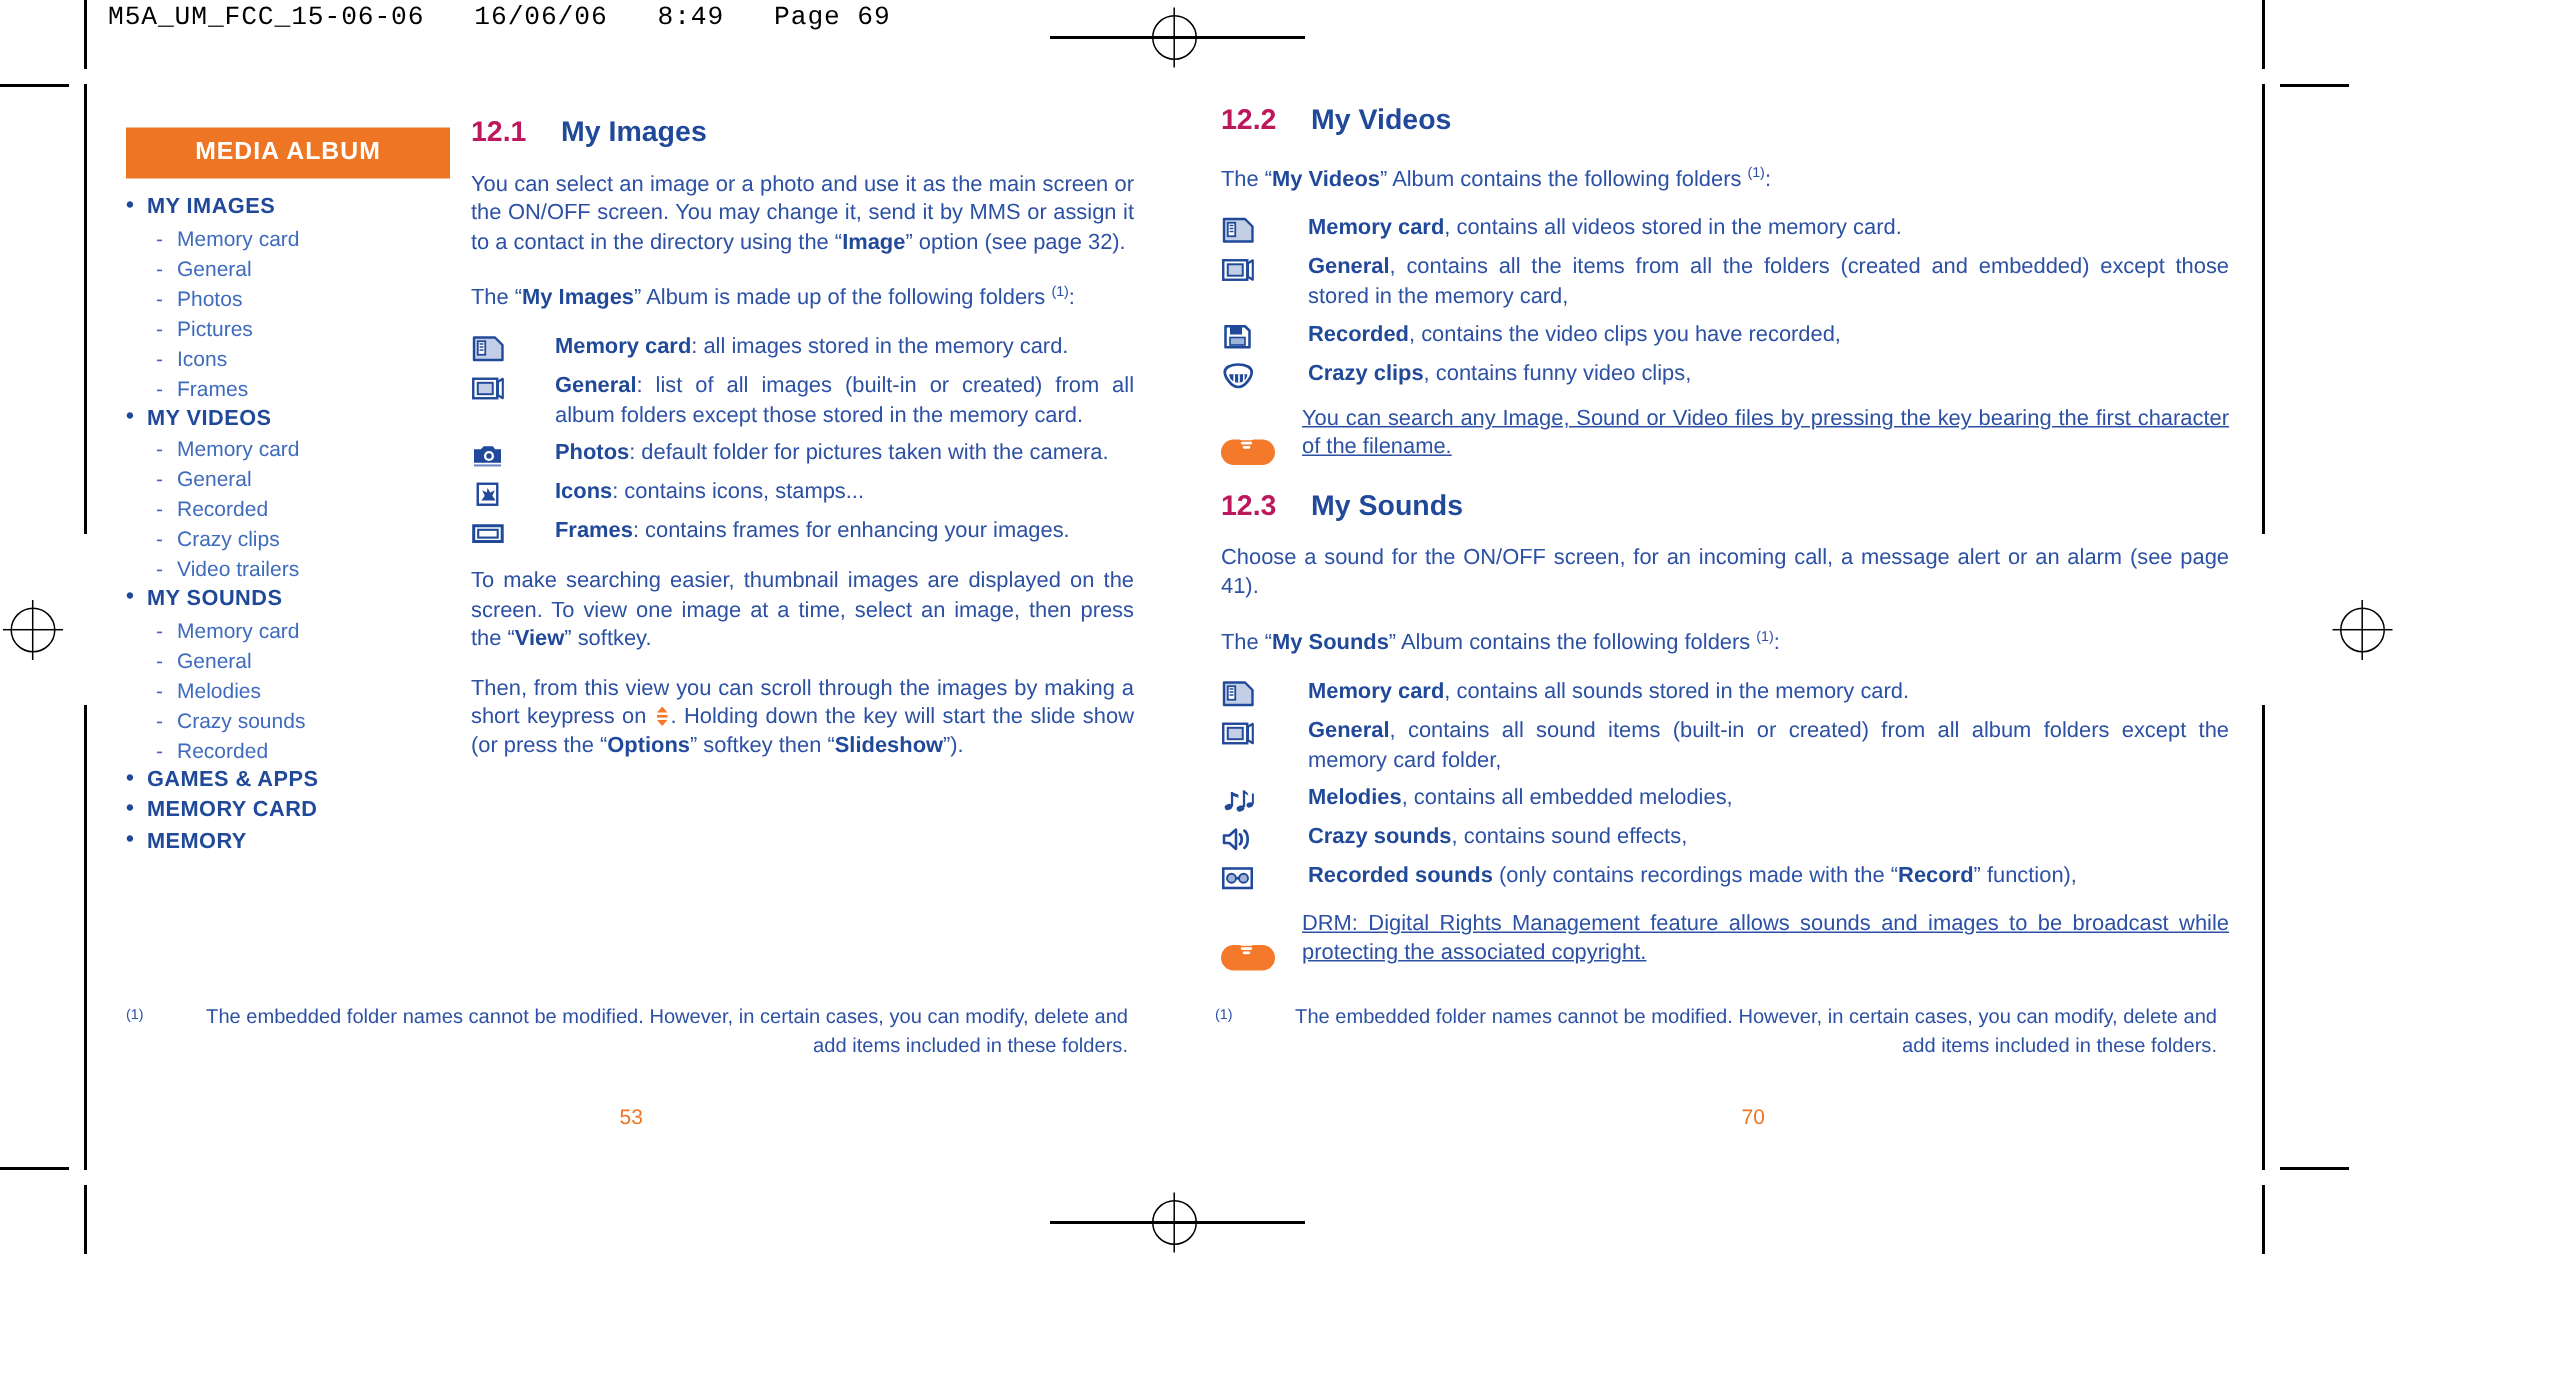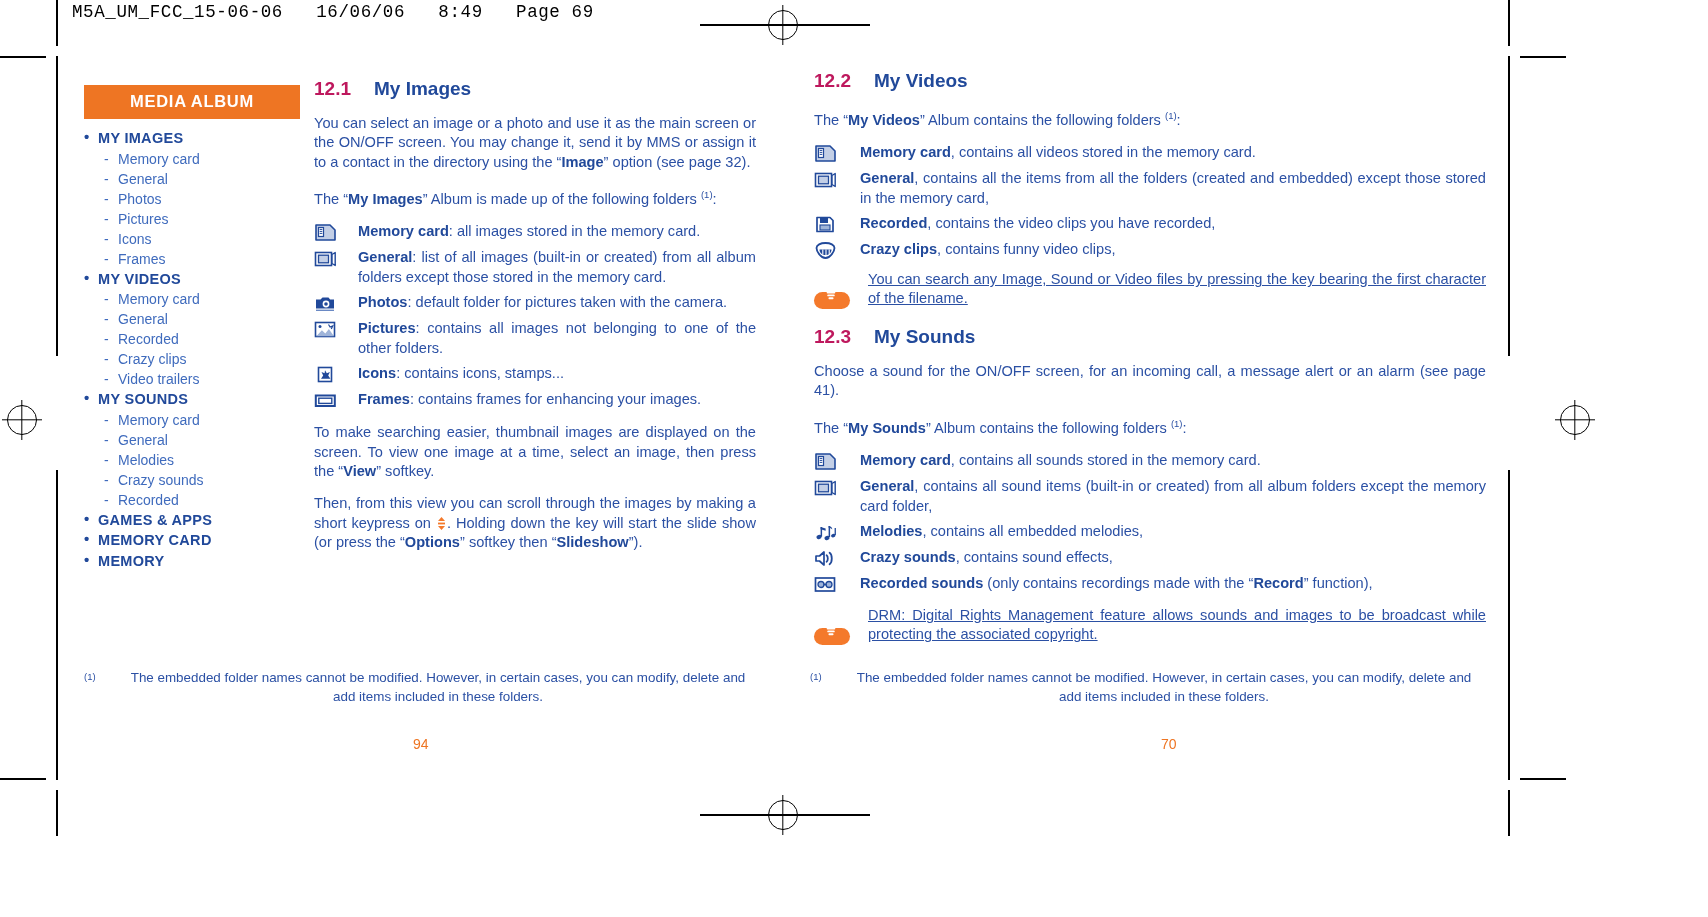--- a/index.html
+++ b/index.html
@@ -45,37 +45,37 @@
   #colB{left:814px;top:70px;width:672px;}
 
   .sechead{display:flex;align-items:baseline;margin:0 0 14px 0;}
   .secnum{color:#be185d;font-size:19px;font-weight:bold;width:60px;flex:0 0 60px;}
   .sectitle{color:#21499a;font-size:19px;font-weight:bold;}
 
   p.body{font-size:14.6px;line-height:19.4px;text-align:justify;margin:0 0 13px 0;color:#2b50a4;}
   p.body b{font-weight:bold;color:#21499a;}
 
   
-  .irow{display:flex;margin:0 0 6px 0;}
+  .irow{display:flex;margin:0 0 6px 0;gap:12px;}
   .ico{flex:0 0 46px;width:46px;display:flex;align-items:flex-start;
        justify-content:flex-start;padding-top:1px;}
   .itxt{flex:1;font-size:14.6px;line-height:19.4px;text-align:justify;color:#2b50a4;}
   .itxt b{font-weight:bold;color:#21499a;}
   #colA .ico{flex:0 0 44px;width:44px;}
 
   
   .tip{display:flex;margin:10px 0 16px 0;}
   .tipico{flex:0 0 54px;width:54px;}
   .bulb{width:36px;height:36px;border-radius:9px;background:#f4792b;position:relative;}
   .tiptxt{flex:1;font-size:14.6px;line-height:19.4px;text-align:justify;color:#2b50a4;text-decoration:underline;}
 
   
   .footnote{position:absolute;font-size:13.4px;line-height:19px;color:#2b50a4;}
   .fn-mark{position:absolute;left:0;top:-1px;font-size:9.5px;}
-  .fn-body{display:block;margin-left:40px;text-align:center;}
+  .fn-body{display:block;margin-left:40px;text-align:right;}
   .folio{position:absolute;font-size:14px;color:#ee7523;font-weight:normal;}
 
   .kbd-updown{display:inline-block;width:9px;height:13px;vertical-align:-2px;margin:0 1px;}
 </style>
 </head>
 <body>
 
 <div class="crop" style="left:56px;top:0;width:2px;height:46px;"></div>
 <div class="crop" style="left:0;top:56px;width:46px;height:2px;"></div>
 <div class="crop" style="left:56px;top:56px;width:2px;height:300px;"></div>
@@ -186,31 +186,20 @@
         <svg width="24" height="19" viewBox="0 0 24 19">
             <path d="M2 5.5h4.5l2-2h6l1.6 2H20v9H2z" fill="#21499a"></path>
             <circle cx="12" cy="10" r="3.4" fill="#fff"></circle>
             <circle cx="12" cy="10" r="1.8" fill="#21499a"></circle>
             <rect x="2" y="15.6" width="18" height="1.4" fill="#6a89c4"></rect>
           </svg>
       </span>
       <span class="itxt"><b>Photos</b><span>: </span><span>default folder for pictures taken with the camera.</span></span>
     </div>
 
-    <div class="irow">
-      <span class="ico">
-        <svg width="24" height="19" viewBox="0 0 24 19">
-            <rect x="1.5" y="2.5" width="19" height="14" fill="#fff" stroke="#21499a" stroke-width="1.6"></rect>
-            <path d="M2.3 16.2l5.6-6 3.4 3.4 3.6-4.6 5 7.2z" fill="#9fb4d9"></path>
-            <circle cx="6" cy="6.5" r="1.5" fill="#21499a"></circle>
-            <path d="M14.5 4.5l1.6 2.6 2.6-1.2-1.4 3.1" stroke="#21499a" stroke-width="1.2" fill="none"></path>
-          </svg>
-      </span>
-      <span class="itxt"><b>Pictures</b><span>: </span><span>contains all images not belonging to one of the other folders.</span></span>
-    </div>
 
     <div class="irow">
       <span class="ico">
         <svg width="24" height="19" viewBox="0 0 24 19">
             <rect x="4.5" y="2.5" width="13" height="14" fill="#fff" stroke="#21499a" stroke-width="1.6"></rect>
             <path d="M11 5.2l1.8 3.1 3.1-1.4-1.7 3.6 2.2 3.2H7l2.2-3.2-1.7-3.6 3.1 1.4z" fill="#21499a"></path>
           </svg>
       </span>
       <span class="itxt"><b>Icons</b><span>: </span><span>contains icons, stamps...</span></span>
     </div>
@@ -232,21 +221,21 @@
             <path d="M4.5 13L1 9h7z" fill="#f4792b"></path>
             <rect x="1" y="5.6" width="7" height="1.8" fill="#f4792b"></rect>
           </svg></span><span>. Holding down the key will start the slide show (or press the “</span><b>Options</b><span>” softkey then “</span><b>Slideshow</b><span>”).</span></p>
   </div>
 
   <div class="footnote" style="left:84px;top:668px;width:668px;">
     <span class="fn-mark">(1)</span>
     <span class="fn-body">The embedded folder names cannot be modified. However, in certain cases, you can modify, delete and add items included in these folders.</span>
   </div>
 
-  <div class="folio" style="left:413px;top:736px;">94</div>
+  <div class="folio" style="left:413px;top:736px;">53</div>
 </div>
 
 <div class="page" id="pageR">
   <div class="col" id="colB" style="left:24px;">
 
     <div class="sechead">
       <span class="secnum">12.2</span>
       <span class="sectitle">My Videos</span>
     </div>
 

